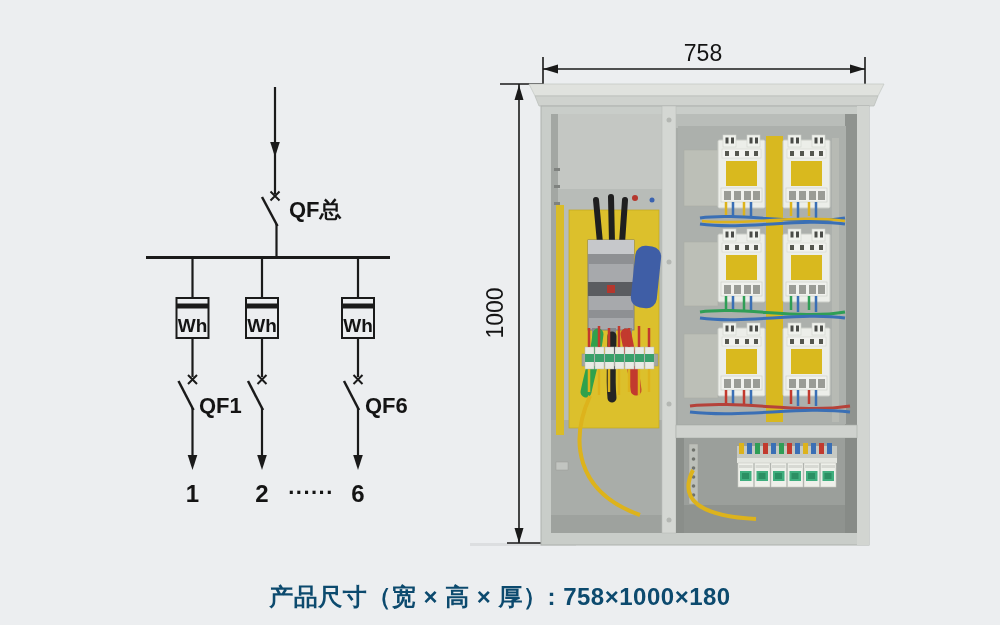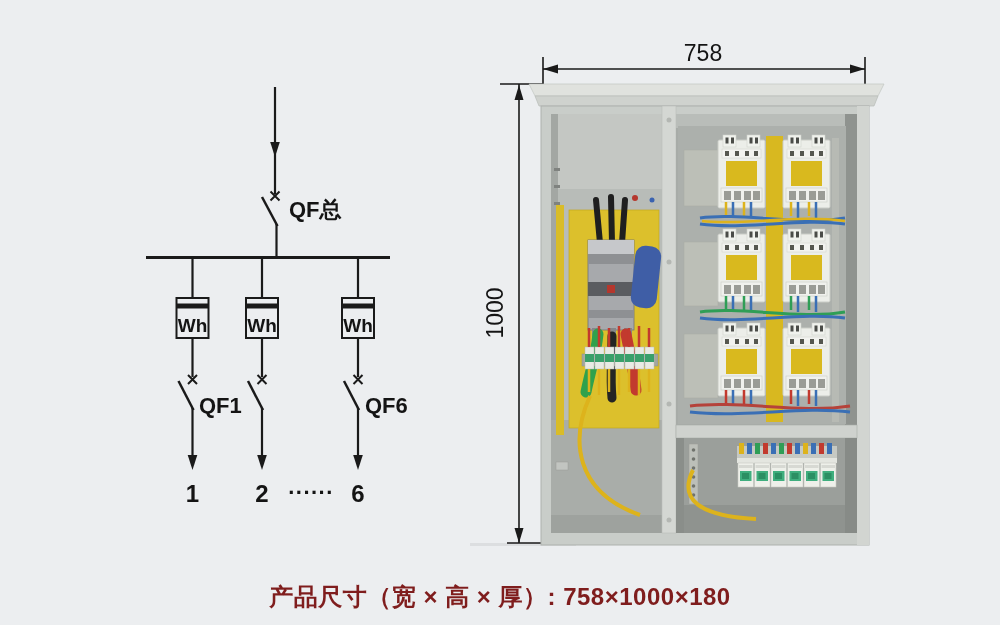--- a/index.html
+++ b/index.html
@@ -8,21 +8,21 @@
     background:#eceef0;
     font-family:"Liberation Sans", sans-serif;
   }
   svg{position:absolute;display:block;}
   #schematic-svg{left:130px;top:70px;}
   #cabinet-svg{left:470px;top:30px;}
   svg text{font-family:"Liberation Sans", sans-serif;fill:#141414;}
   .caption{
     position:absolute;left:0;right:0;top:581px;
     text-align:center;font-size:24px;font-weight:600;
-    color:#7f1d1d;letter-spacing:.5px;
+    color:#0c4a6e;letter-spacing:.5px;
   }
 </style>
 </head>
 <body style="background: rgb(236, 238, 240);">
 
 <svg id="schematic-svg" width="290" height="445" viewBox="130 70 290 445">
   <g stroke="#1a1a1a" stroke-width="2.2" fill="none">
 
     <path d="M275,87 V194"></path>
     <polygon points="275,157 270.2,142 279.8,142" fill="#1a1a1a" stroke="none"></polygon>

